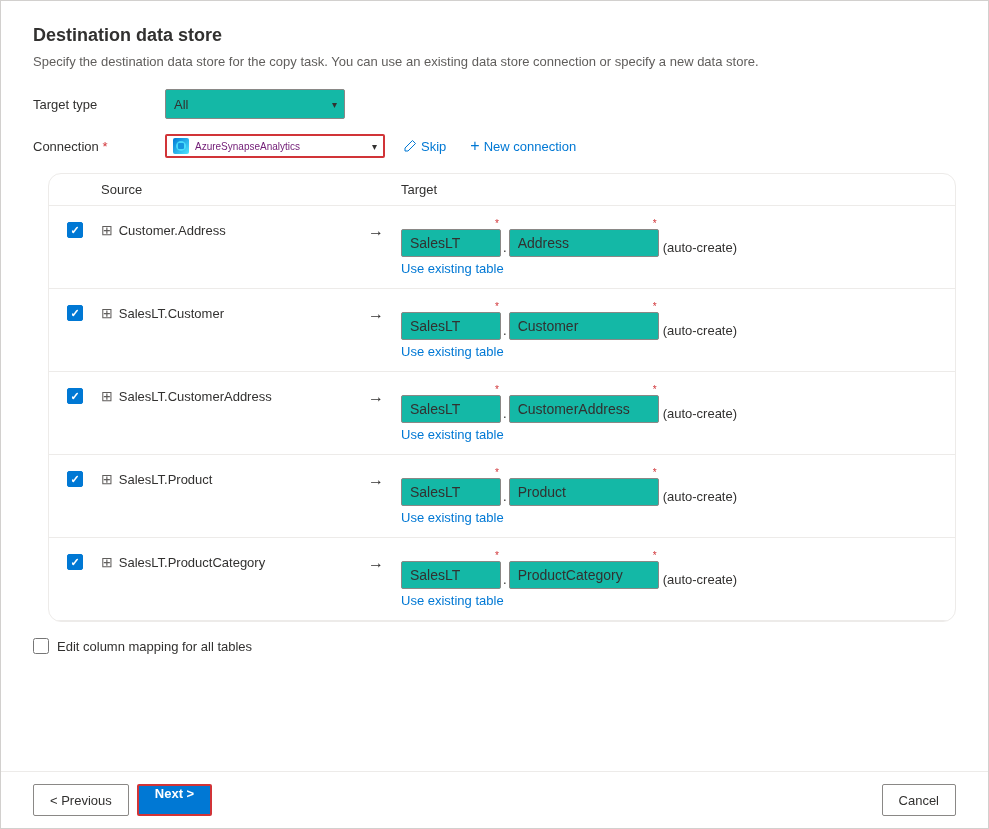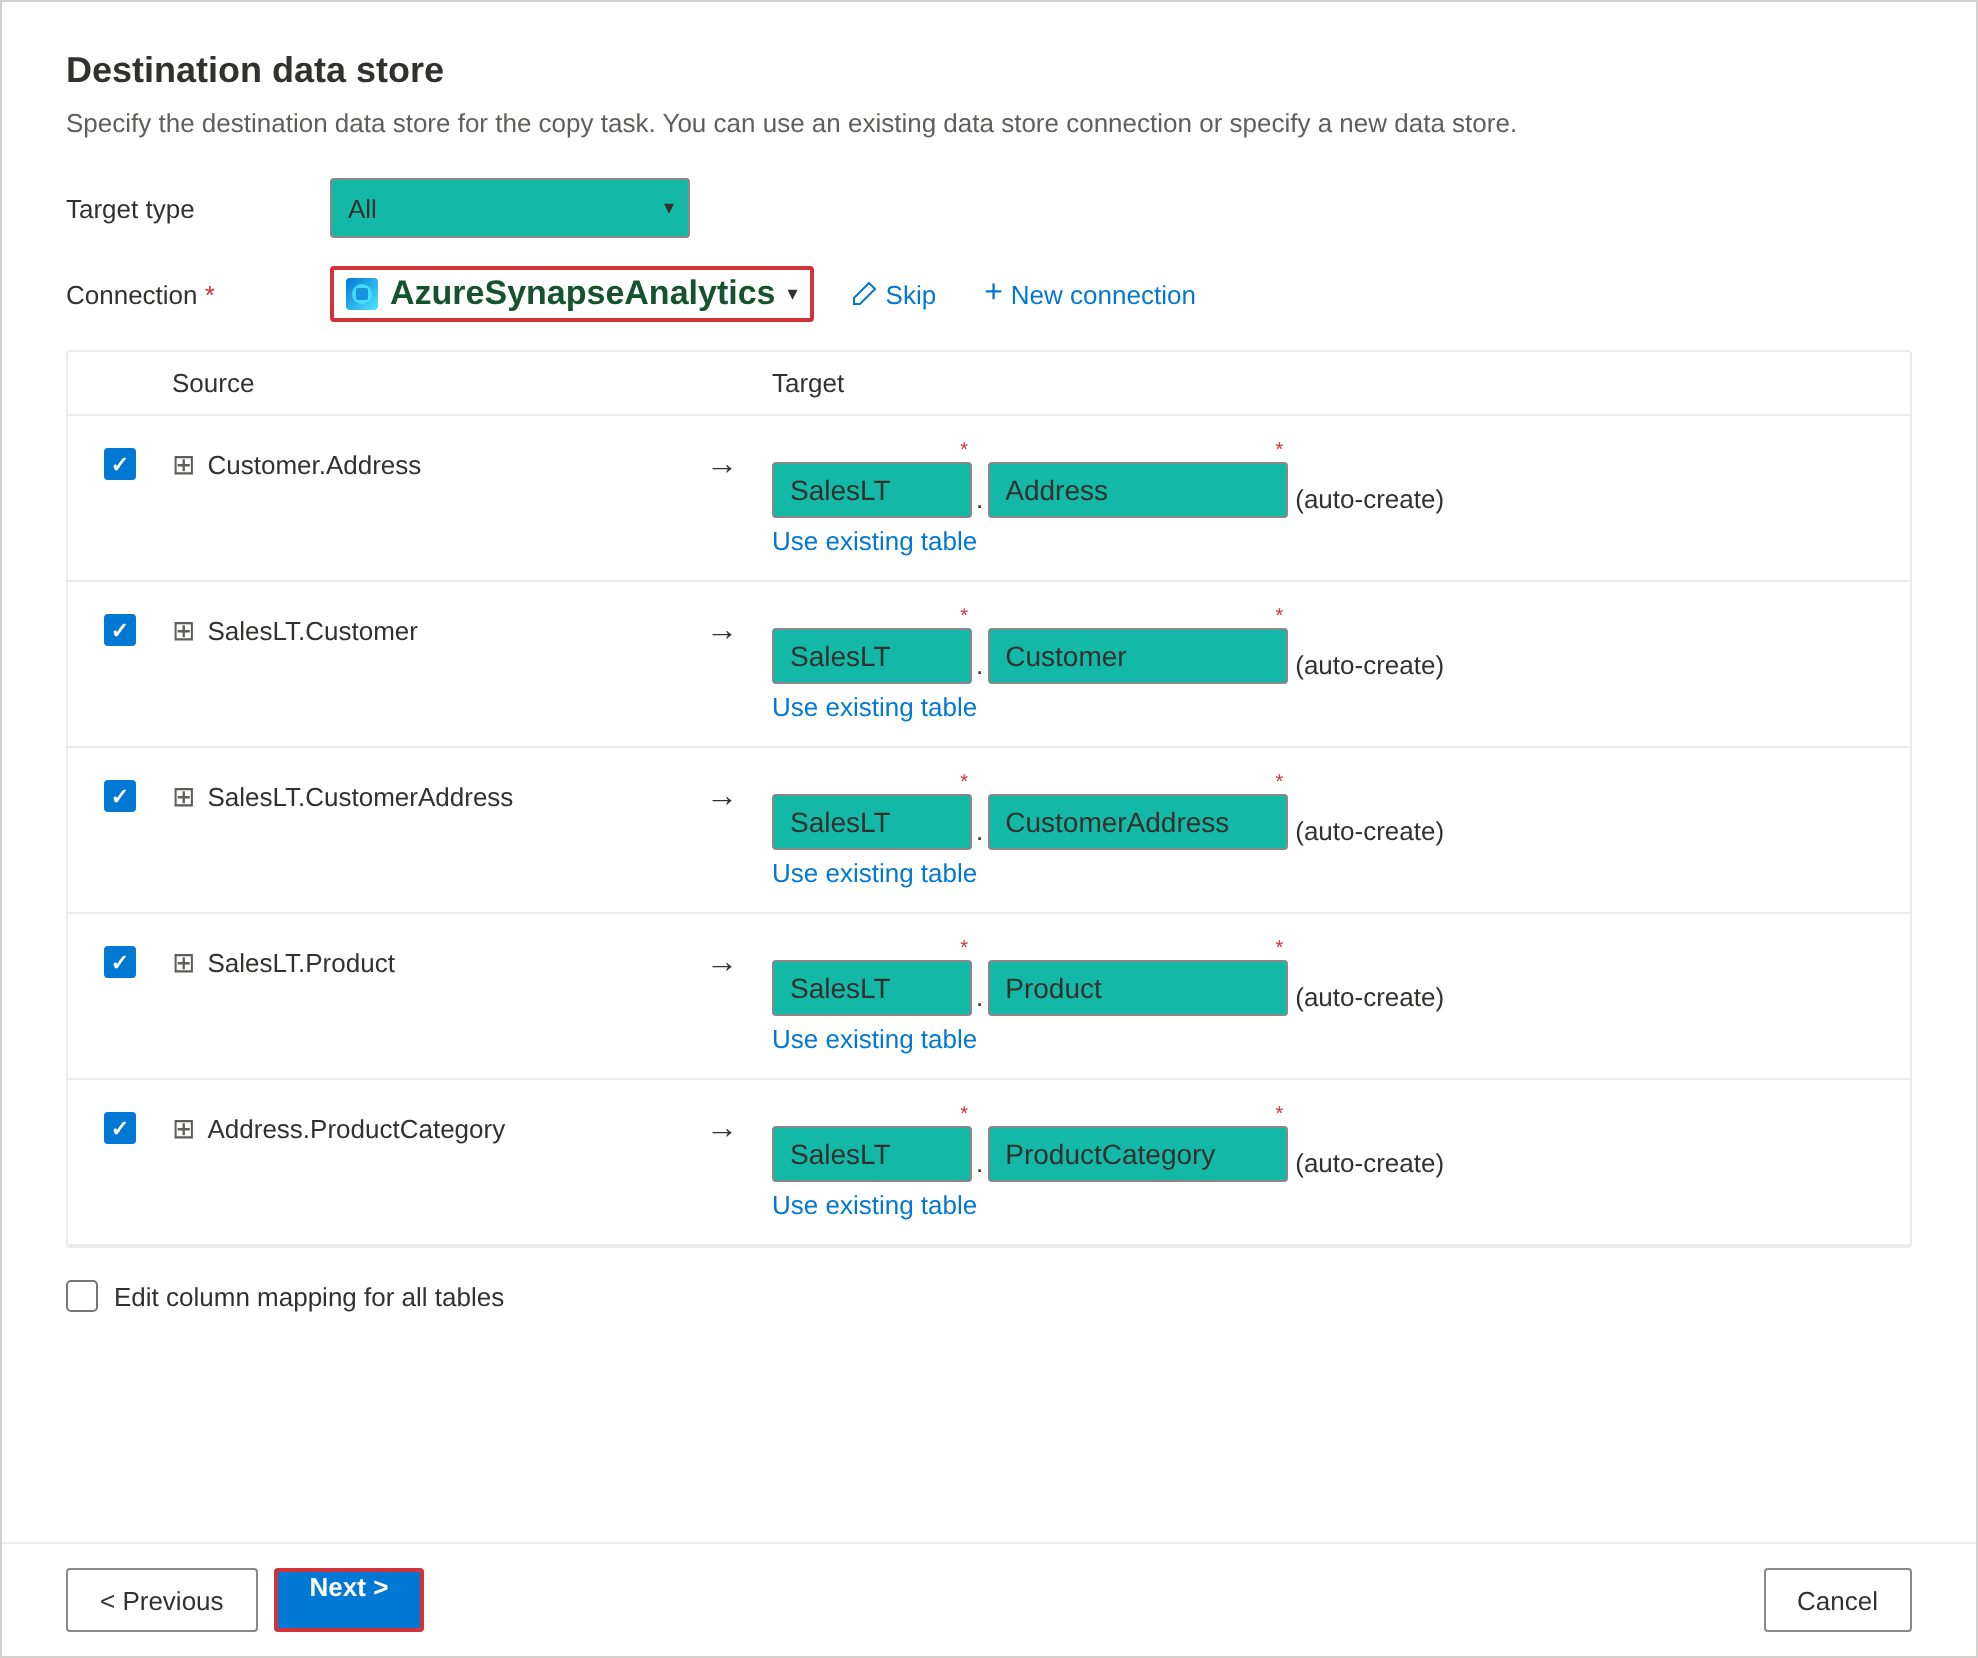--- a/index.html
+++ b/index.html
@@ -87,24 +87,23 @@
       background: linear-gradient(135deg, #0078d4, #50e6ff);
       border-radius: 2px;
       display: inline-flex;
       align-items: center;
       justify-content: center;
       font-size: 8px;
       color: white;
       flex-shrink: 0;
     }
     .connection-text {
-      font-size: 17px;
-      color: #14532d;
+      font-size: 10px;
+      color: #701a75;
       flex: 1;
-      font-weight: bold;
     }
     .connection-dropdown {
       font-size: 10px;
       color: #323130;
       cursor: pointer;
     }
     .edit-btn {
       display: flex;
       align-items: center;
       gap: 4px;
@@ -294,21 +293,22 @@
       background: #fff;
       color: #323130;
       font-size: 13px;
       cursor: pointer;
       border-radius: 2px;
     }
     .scrollable-area {
       max-height: 560px;
       overflow-y: auto;
       border: 1px solid #edebe9;
-      border-radius: 2px;
+      border-radius: 13px;
+      margin-left: 15px;
     }
     .scrollable-area::-webkit-scrollbar {
       width: 8px;
     }
     .scrollable-area::-webkit-scrollbar-track {
       background: #f3f2f1;
     }
     .scrollable-area::-webkit-scrollbar-thumb {
       background: #c8c6c4;
       border-radius: 4px;
@@ -474,21 +474,21 @@
     </div>
   </div>
           <div class="table-row-item">
     <div class="row-checkbox">
       <div class="checkbox">
         <span class="checkbox-check">✓</span>
       </div>
     </div>
     <div class="row-source">
       <span class="table-icon">⊞</span>
-      <span class="source-name">Address.ProductCategory</span>
+      <span class="source-name">SalesLT.ProductCategory</span>
     </div>
     <div class="row-arrow">→</div>
     <div class="row-target">
       <div style="display:flex;align-items:flex-end;gap:0;">
         <div style="display:flex;flex-direction:column;align-items:flex-end;">
           <span style="color:#d13438;font-size:10px;margin-right:2px;">*</span>
           <input type="text" class="target-input" value="SalesLT" style="">
         </div>
         <span class="dot-separator" style="padding: 0 2px; margin-bottom:2px;">.</span>
         <div style="display:flex;flex-direction:column;align-items:flex-end;">

